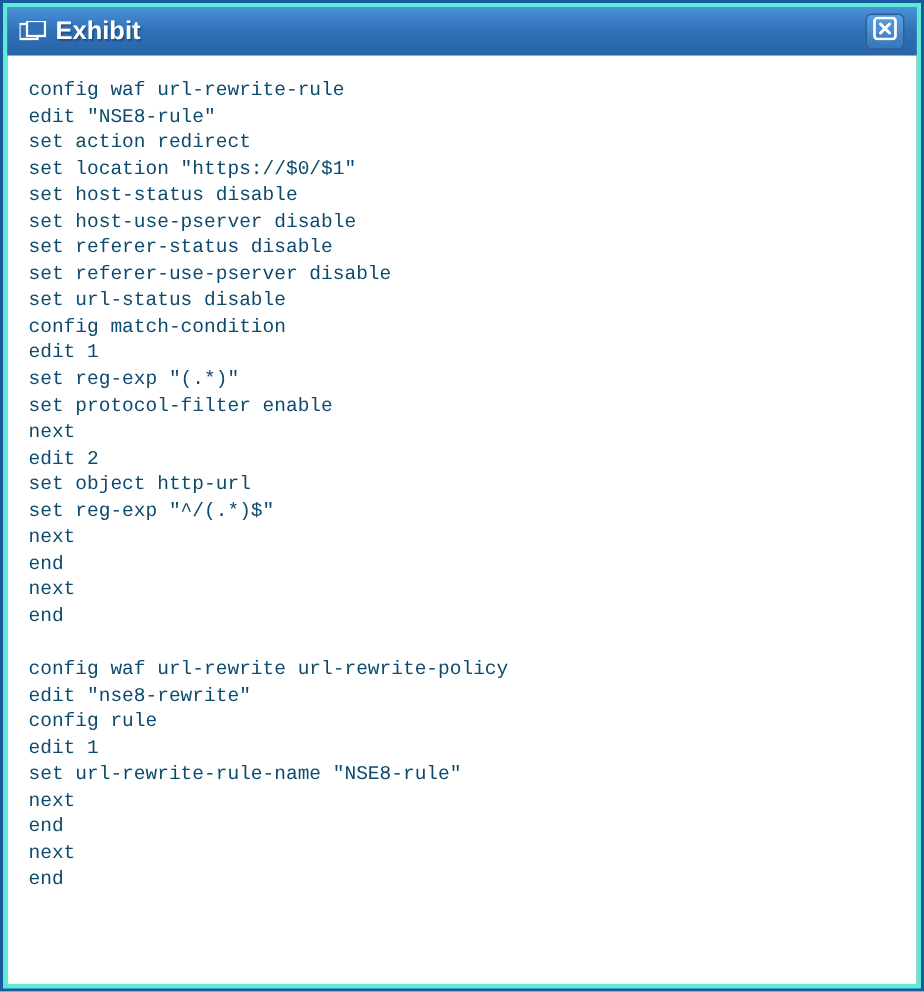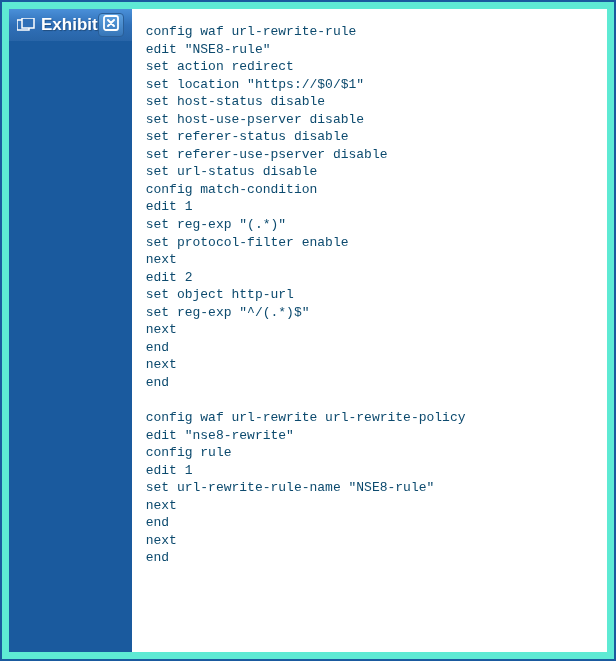--- a/index.html
+++ b/index.html
@@ -11,22 +11,22 @@
       background: #1a5a9e;
       padding: 2px;
       width: 616px;
       height: 661px;
       font-family: Arial, sans-serif;
     }
     .window {
       width: 100%;
       height: 100%;
       display: flex;
-      flex-direction: row;
-      border: 7px solid #5eead4;
+      flex-direction: column;
+      border: 3px solid #5eead4;
     }
     .titlebar {
       background: linear-gradient(to bottom, #4a90d9 0%, #3070b8 50%, #2865a8 100%);
       display: flex;
       align-items: center;
       justify-content: space-between;
       padding: 4px 8px;
       height: 32px;
     }
     .titlebar-left {

